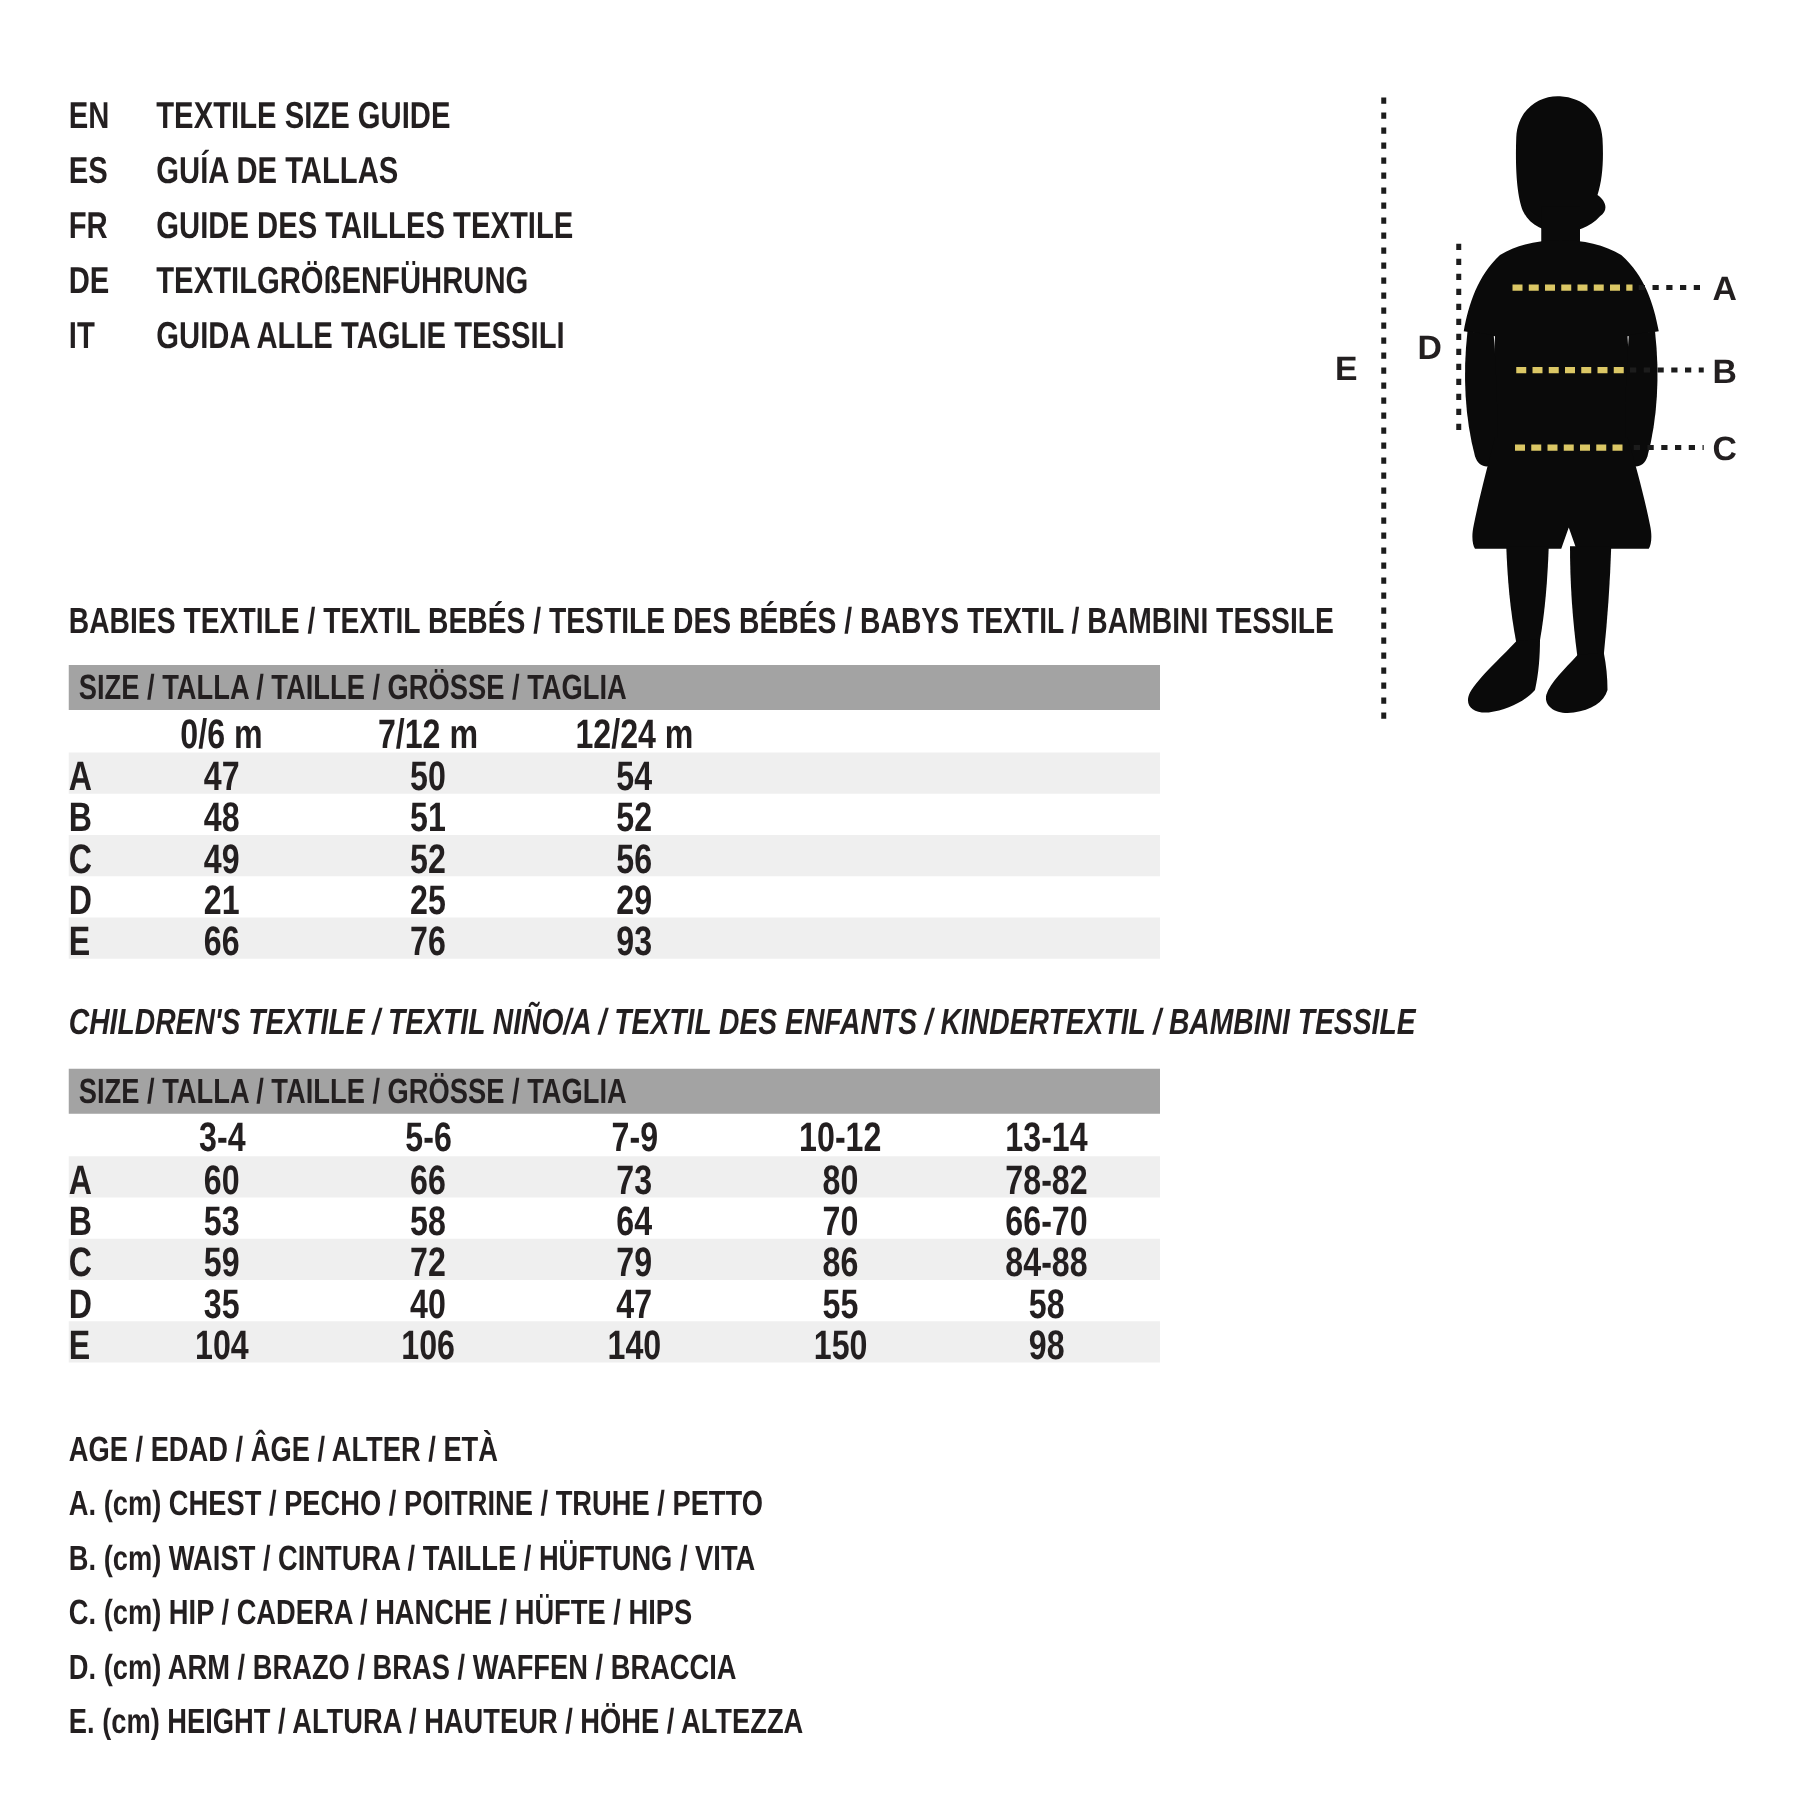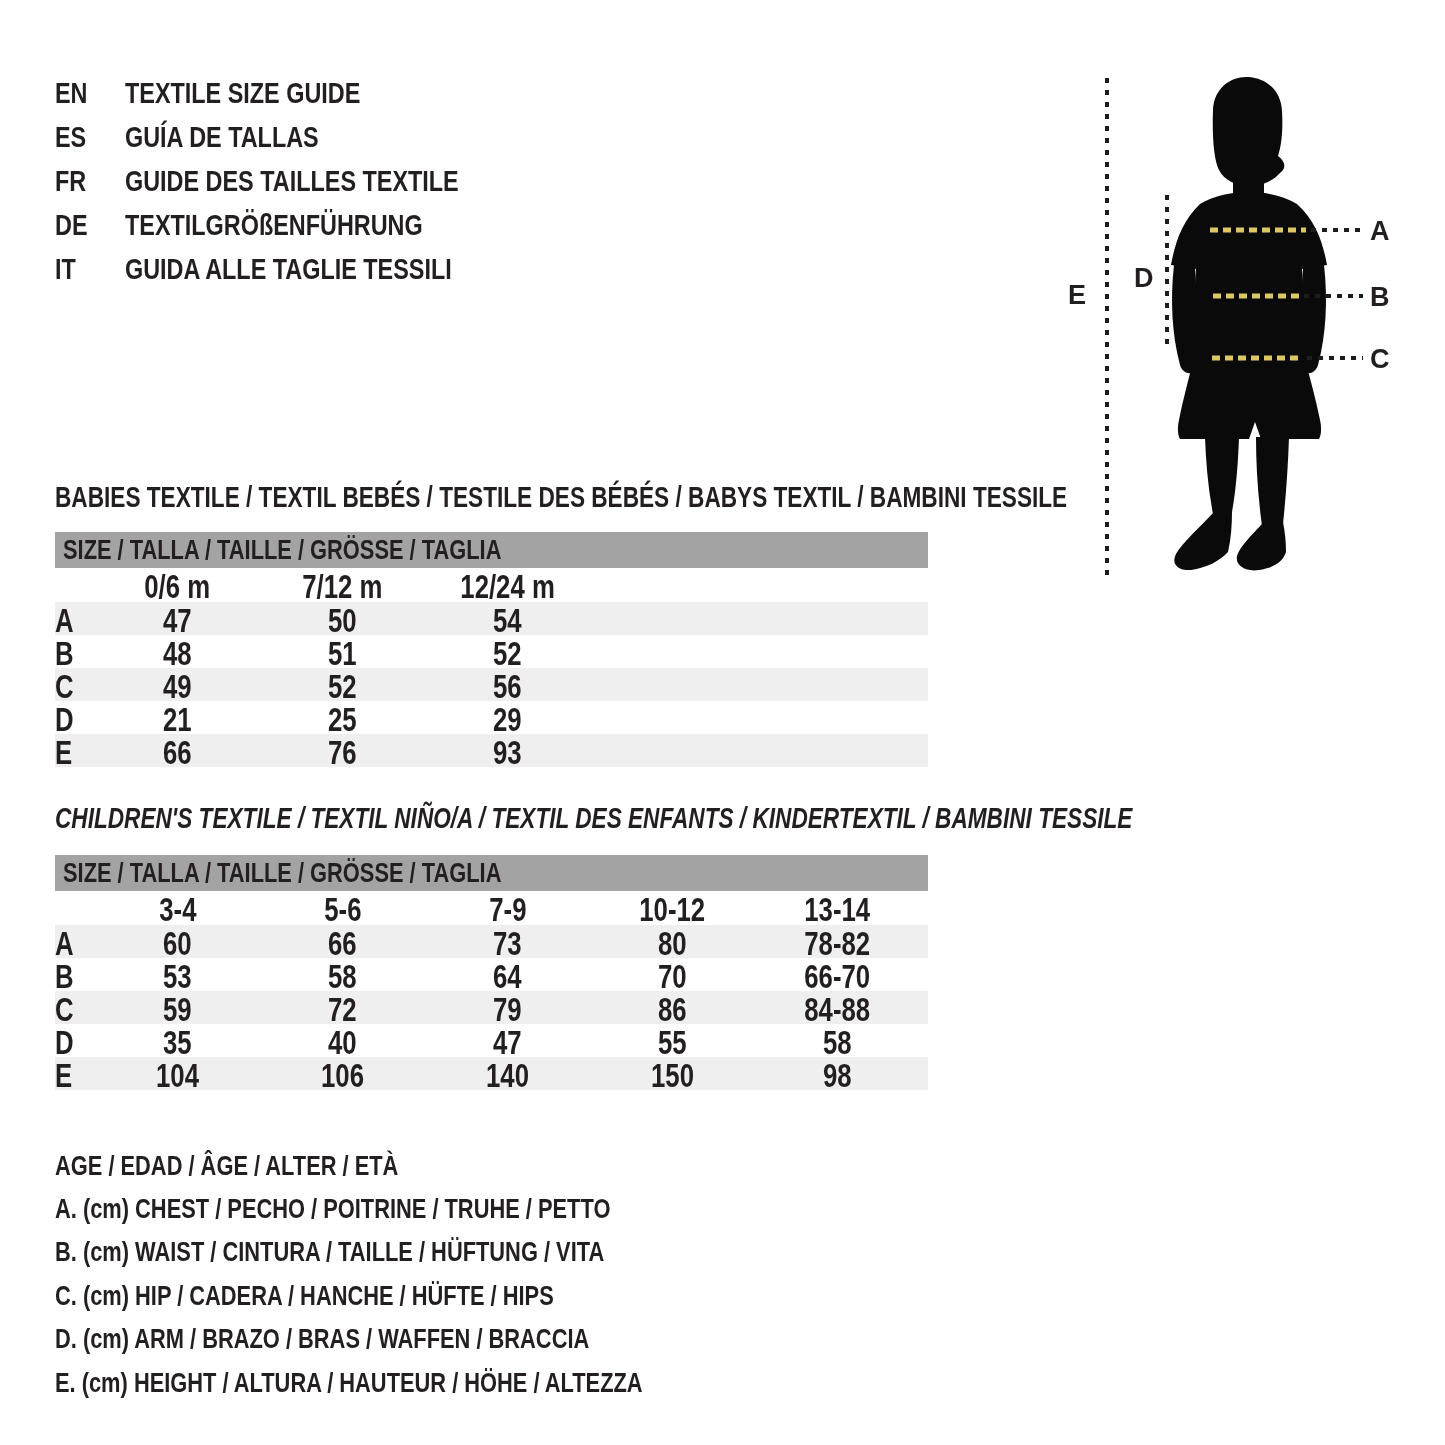--- a/index.html
+++ b/index.html
@@ -27,21 +27,21 @@
   .babies .thead,.babies .trow{grid-template-columns:40px 165px 165px 165px 1fr;}
   .children .thead,.children .trow{grid-template-columns:40px 165px 165px 165px 165px 165px 1fr;}
   .thead{height:34px;}
   .trow{height:33px;}
   .trow.gray{background:#efefef;}
   .cell-c{text-align:center;}
   .cell-l{text-align:left;}
 
   
   .legend{position:absolute;left:55px;top:1144px;}
-  .legend-line{height:43.4px;display:flex;align-items:center;font-size:28px;}
+  .legend-line{height:43.4px;display:flex;align-items:flex-start;font-size:28px;}
 
   
   .diagram{position:absolute;left:1050px;top:65px;width:360px;height:520px;}
   .diagram text{font-family:"Liberation Sans",sans-serif;font-weight:bold;font-size:27px;fill:#231f20;}
 </style>
 </head>
 <body>
 
 <div class="langs">
   <div class="lang-row">

